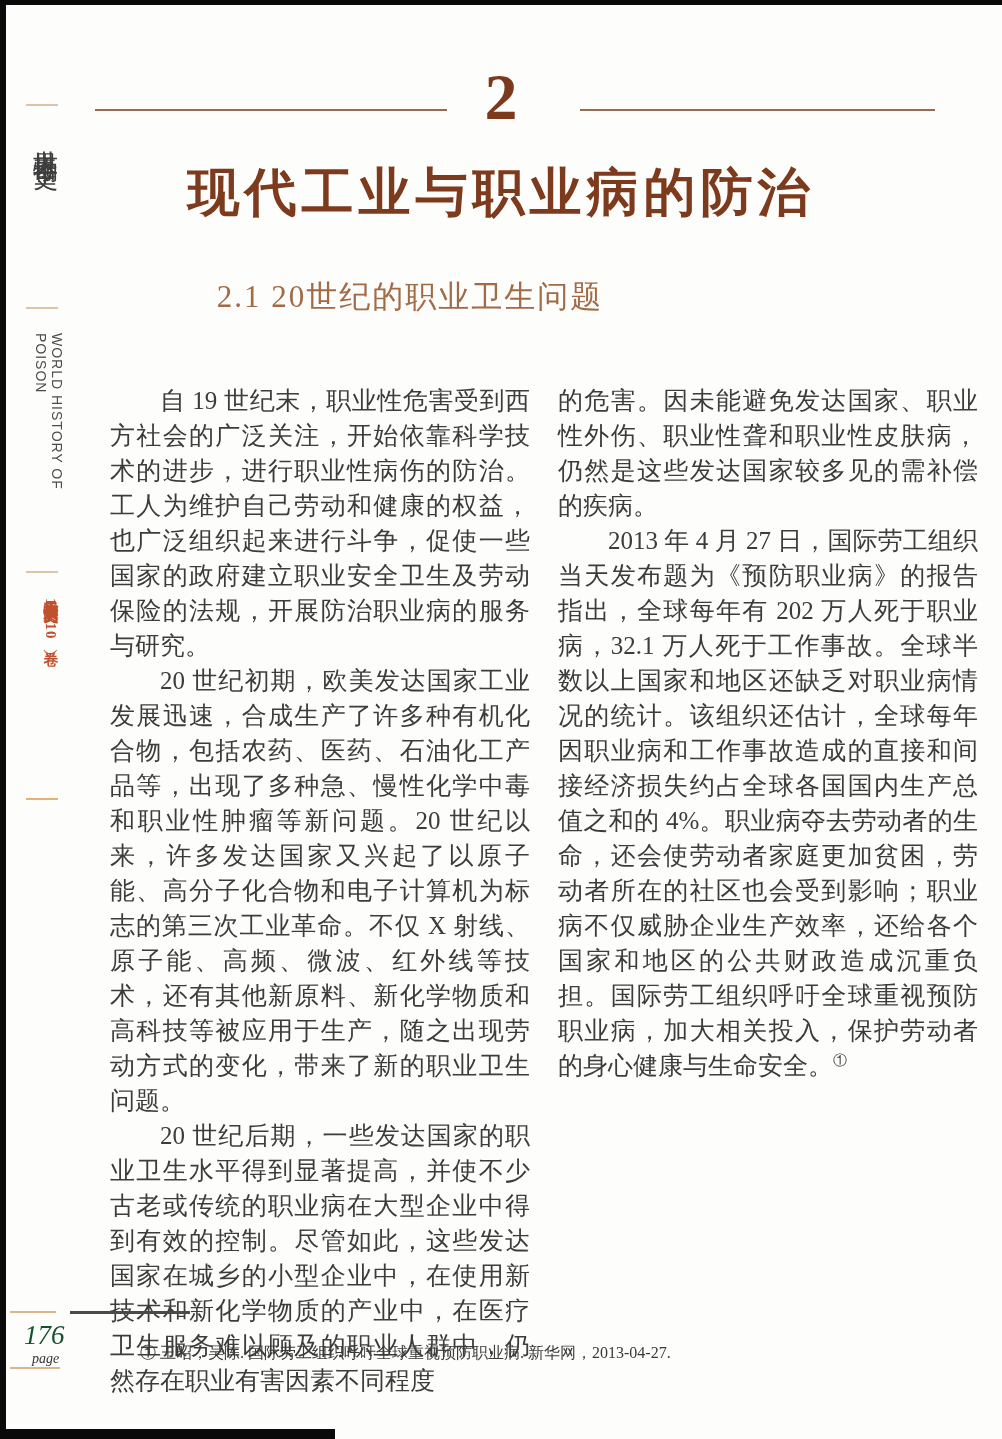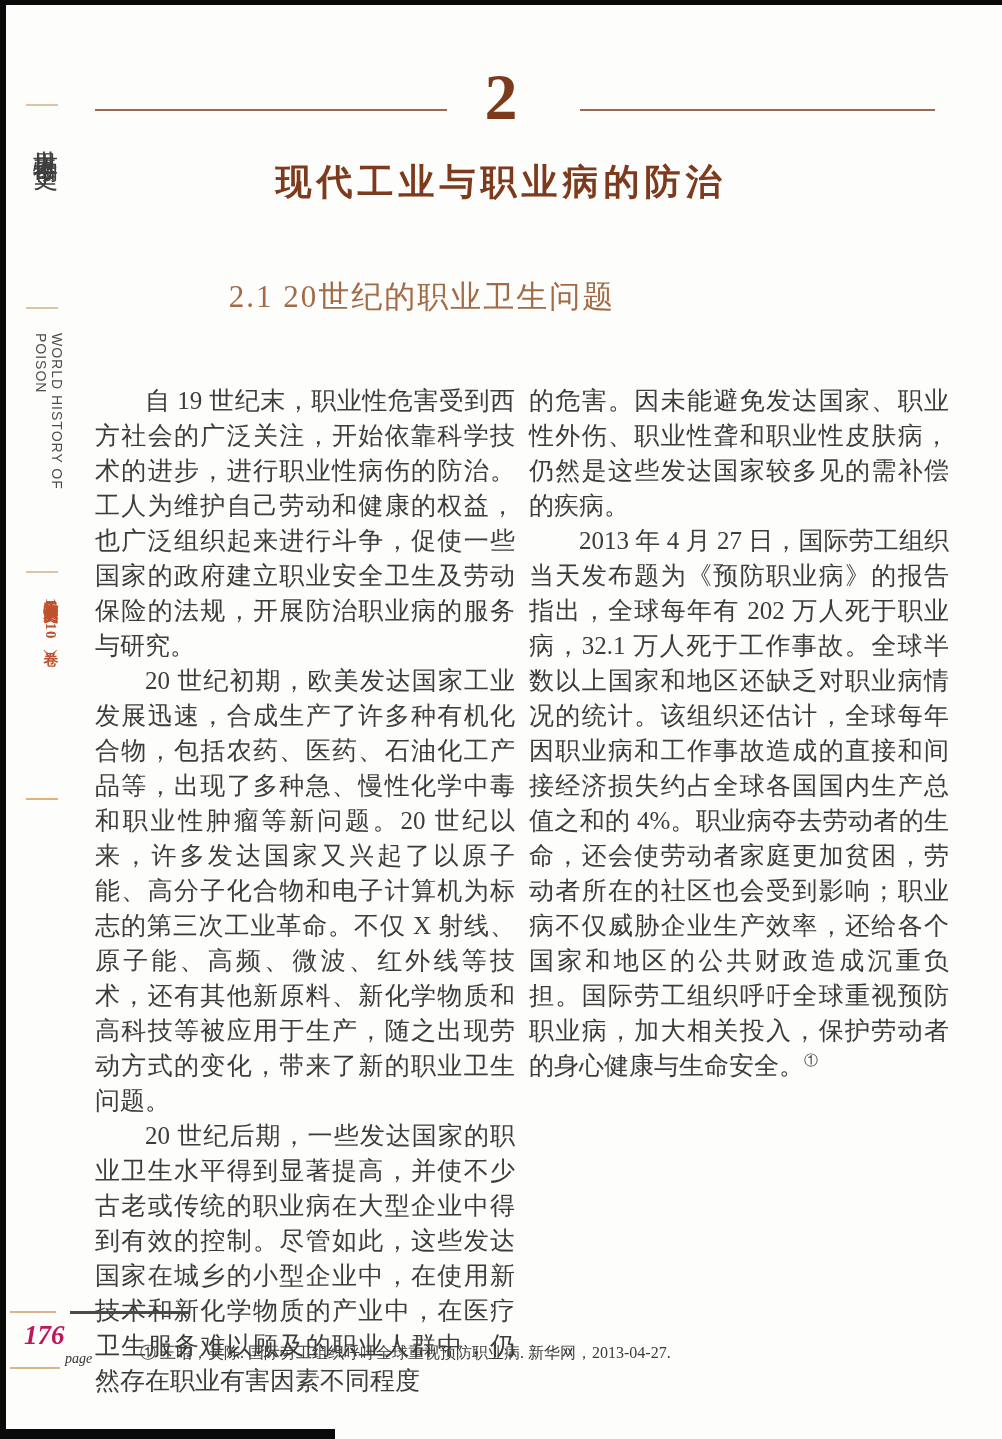--- a/index.html
+++ b/index.html
@@ -29,38 +29,38 @@
          writing-mode:vertical-rl;text-orientation:mixed;
          font-size:15px;letter-spacing:1px;color:#c0512e;font-weight:bold;}
 
   
   .rule{position:absolute;height:2px;background:#9b6b50;top:109px;}
   .rule-left{left:95px;width:352px;}
   .rule-right{left:580px;width:355px;}
   .chapter-number{position:absolute;left:0;width:1002px;top:64px;text-align:center;
          font-size:66px;font-weight:bold;color:#7c3a1d;line-height:1;}
   .chapter-title{position:absolute;left:0;width:1002px;top:158px;text-align:center;
-         font-size:36px;font-weight:bold;color:#7d3a1c;letter-spacing:5px;margin:0;}
-  .section-heading{position:absolute;left:16px;width:812px;top:276px;text-align:center;
+         font-size:52px;font-weight:bold;color:#7d3a1c;letter-spacing:5px;margin:0;}
+  .section-heading{position:absolute;left:4px;width:812px;top:276px;text-align:center;
          font-size:31px;font-weight:normal;color:#a26b46;letter-spacing:2px;margin:0;}
 
   
-  .columns{position:absolute;left:95px;top:383px;width:868px;display:flex;gap:14px;}
+  .columns{position:absolute;left:110px;top:383px;width:868px;display:flex;gap:28px;}
   .col{width:420px;}
   .para{margin:0;font-size:25px;line-height:35px;text-align:justify;color:#3c3c3c;}
   .para.indent{text-indent:2em;}
   .para sup{font-size:14px;line-height:0;}
 
   
   .pn-line{position:absolute;height:2px;background:#d8b88a;}
   .pn-line-top{left:10px;top:1311px;width:46px;}
   .pn-line-bottom{left:10px;top:1367px;width:50px;}
-  .pagenum{position:absolute;left:24px;top:1320px;font-size:27px;font-weight:bold;
-         font-style:italic;color:#be185d;}
-  .page-label{position:absolute;left:32px;top:1351px;font-size:14px;font-style:italic;color:#333;margin-left:33px;}
+  .pagenum{position:absolute;left:24px;top:1320px;font-size:27px;font-weight:normal;
+         font-style:italic;color:#14532d;}
+  .page-label{position:absolute;left:32px;top:1351px;font-size:14px;font-style:italic;color:#333;}
 
   
   .footnote-rule{position:absolute;left:70px;top:1311px;width:120px;height:3px;background:#4a4a4a;}
   .footnote{position:absolute;left:140px;top:1342px;width:740px;
          font-size:16px;color:#3a3a3a;line-height:1.4;}
 </style>
 </head>
 <body>
 
 <div class="page">

